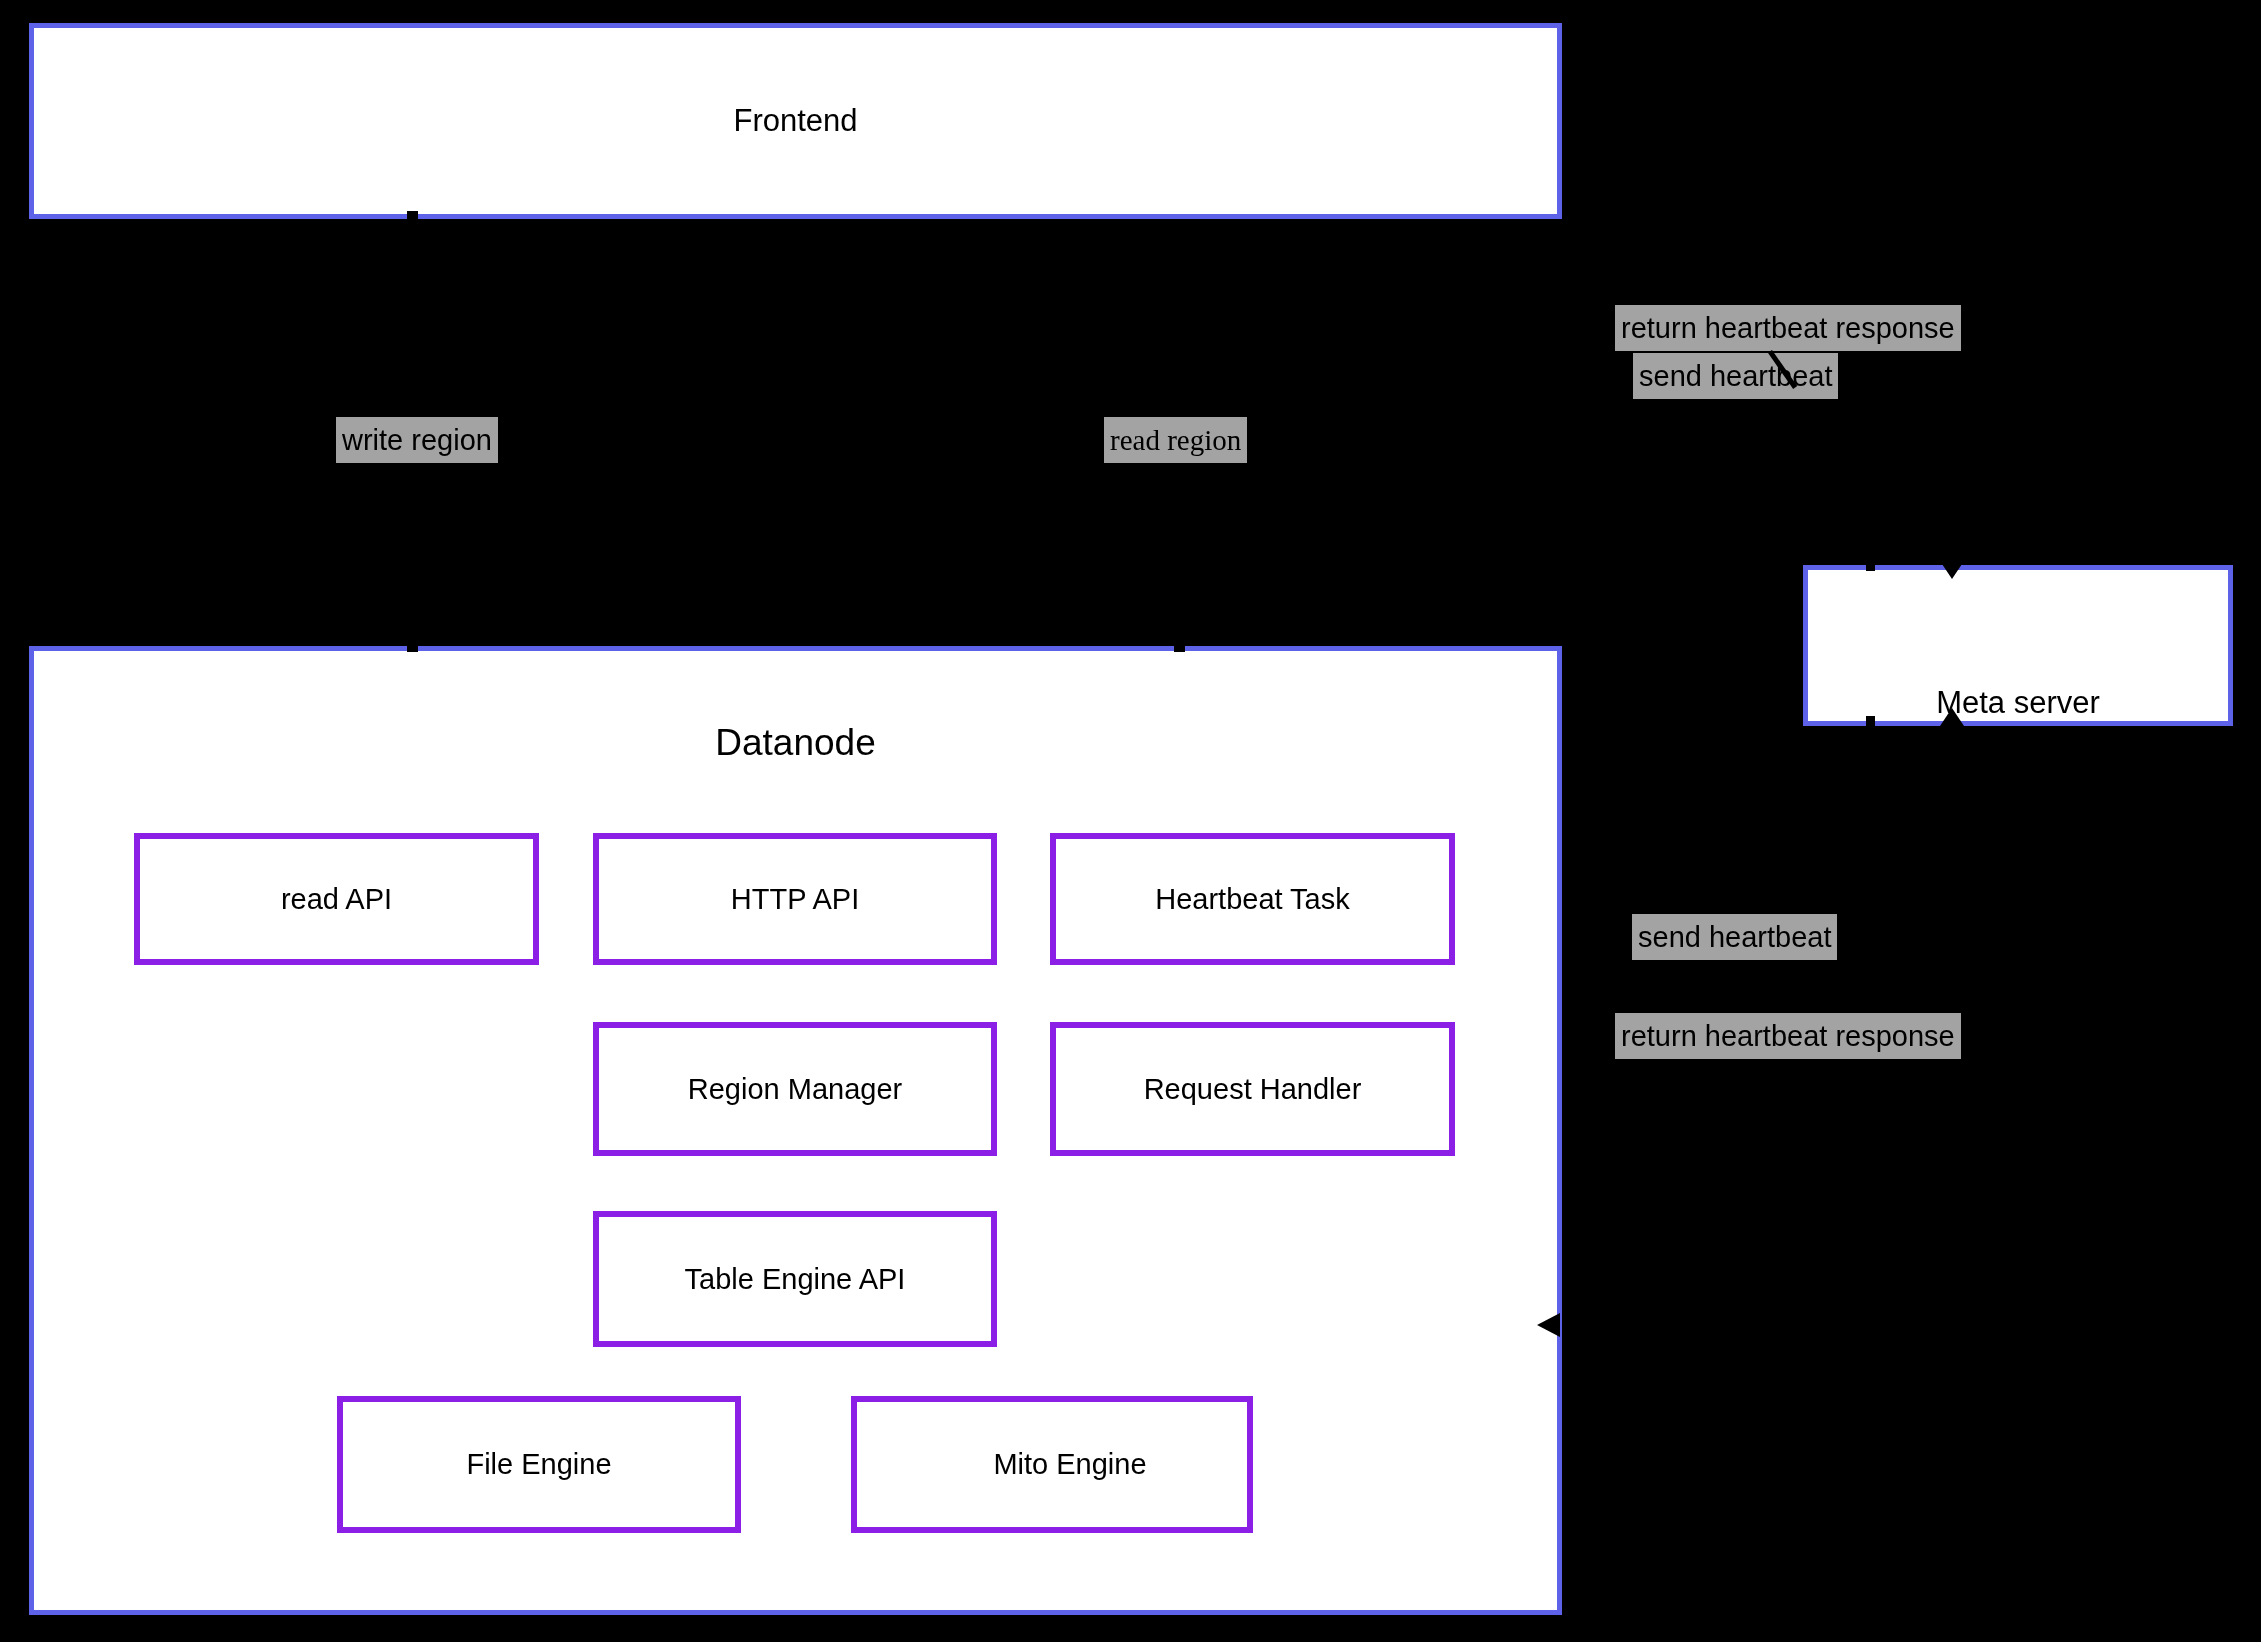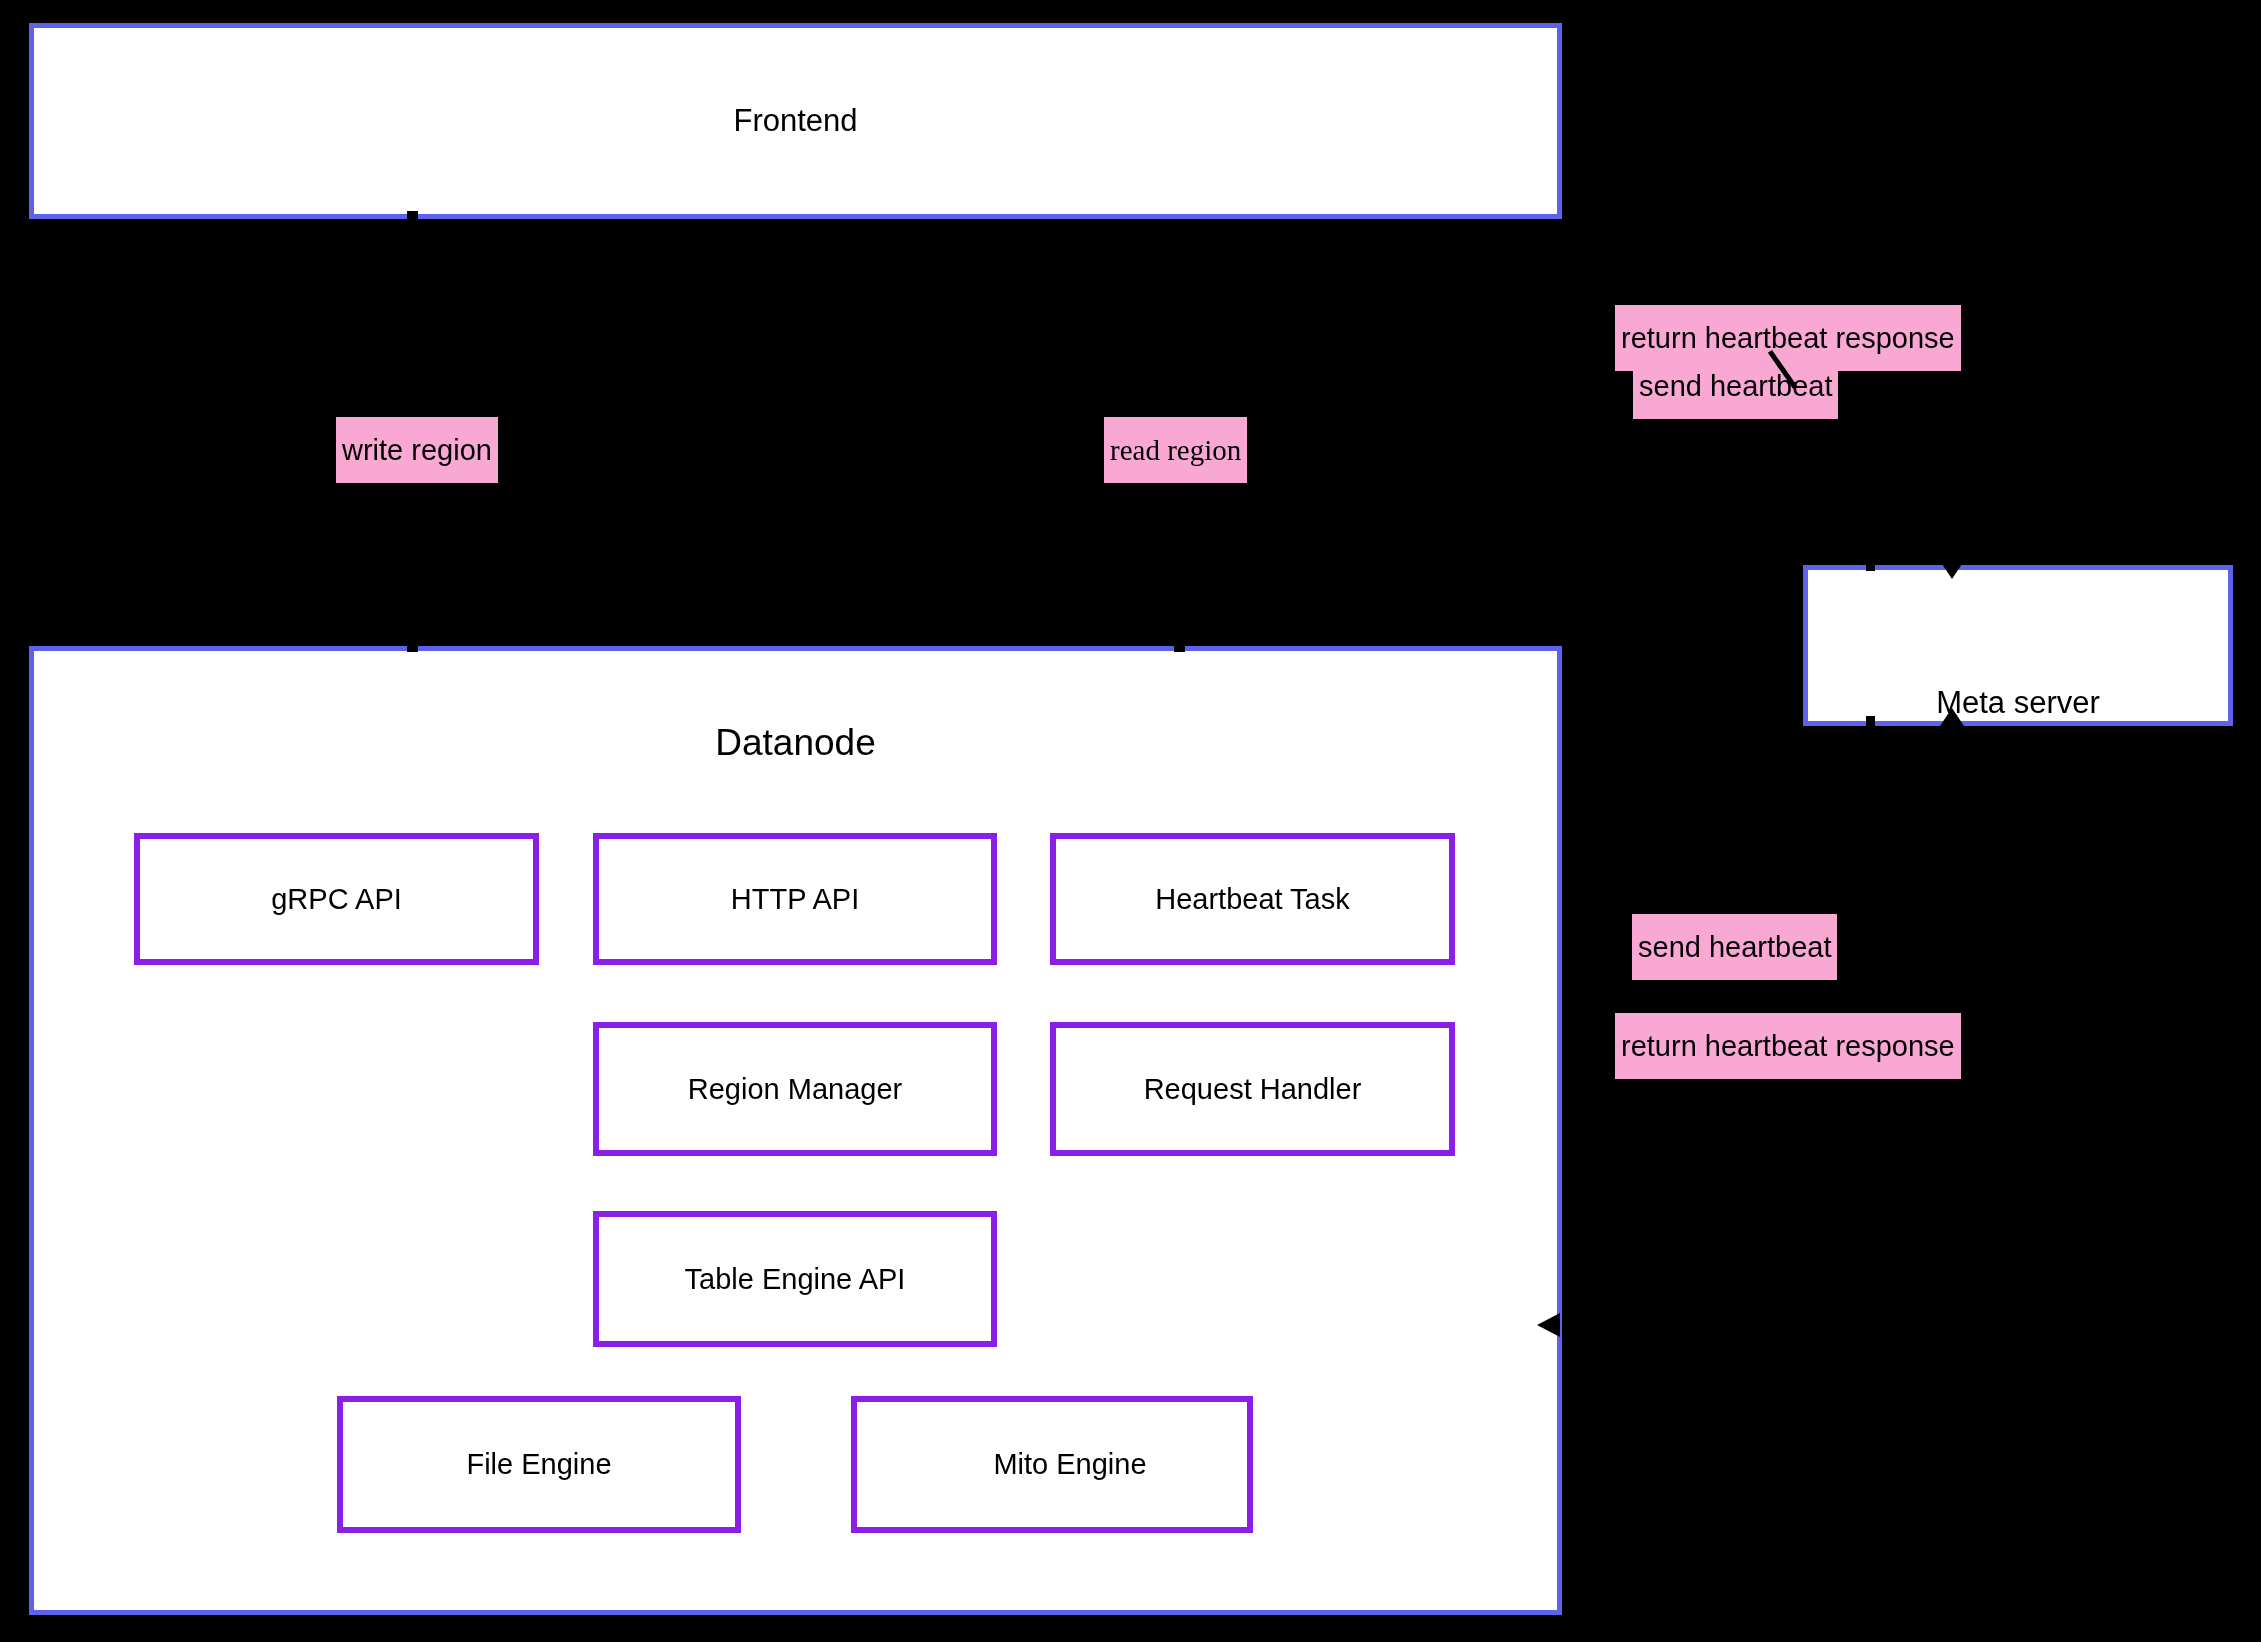--- a/index.html
+++ b/index.html
@@ -45,25 +45,25 @@
   .c-hbtask  { left: 1016px; top: 182px;  width: 405px; height: 132px; }
   .c-query   { left: 100px;  top: 371px;  width: 405px; height: 134px; }
   .c-region  { left: 559px;  top: 371px;  width: 404px; height: 134px; }
   .c-request { left: 1016px; top: 371px;  width: 405px; height: 134px; }
   .c-table   { left: 559px;  top: 560px;  width: 404px; height: 136px; }
   .c-file    { left: 303px;  top: 745px; width: 404px; height: 137px; }
   .c-mito    { left: 817px; top: 745px; width: 402px; height: 137px; padding-left: 36px; }
   
   .chip {
     position: absolute;
-    background: #f9a8d4;
+    background: #a3a3a3;
     color: #000;
     font-size: 29px;
     line-height: 32px;
-    padding: 17px 6px;
+    padding: 7px 6px;
     white-space: nowrap;
   }
   .chip-write-region { left: 336px;  top: 417px; }
   .chip-read-region  { left: 1104px; top: 417px; font-family: Liberation Serif, serif; }
   .chip-return-top   { left: 1615px; top: 305px; }
   .chip-send-top     { left: 1633px; top: 353px; }
   .chip-send-mid     { left: 1632px; top: 914px; }
   .chip-return-mid   { left: 1615px; top: 1013px; }
   
   .notch { position: absolute; background: #000; }
@@ -107,21 +107,21 @@
   </div>
 
   <div class="node node-meta">
     <div class="node-title">Meta server</div>
   </div>
 
   <div class="node node-datanode">
     <div class="datanode-title">Datanode</div>
 
     <div class="component c-grpc">
-      <span>gRPC API</span>
+      <span>read API</span>
     </div>
     <div class="component c-http">
       <span>HTTP API</span>
     </div>
     <div class="component c-hbtask">
       <span>Heartbeat Task</span>
     </div>
     <div class="component c-region">
       <span>Region Manager</span>
     </div>

